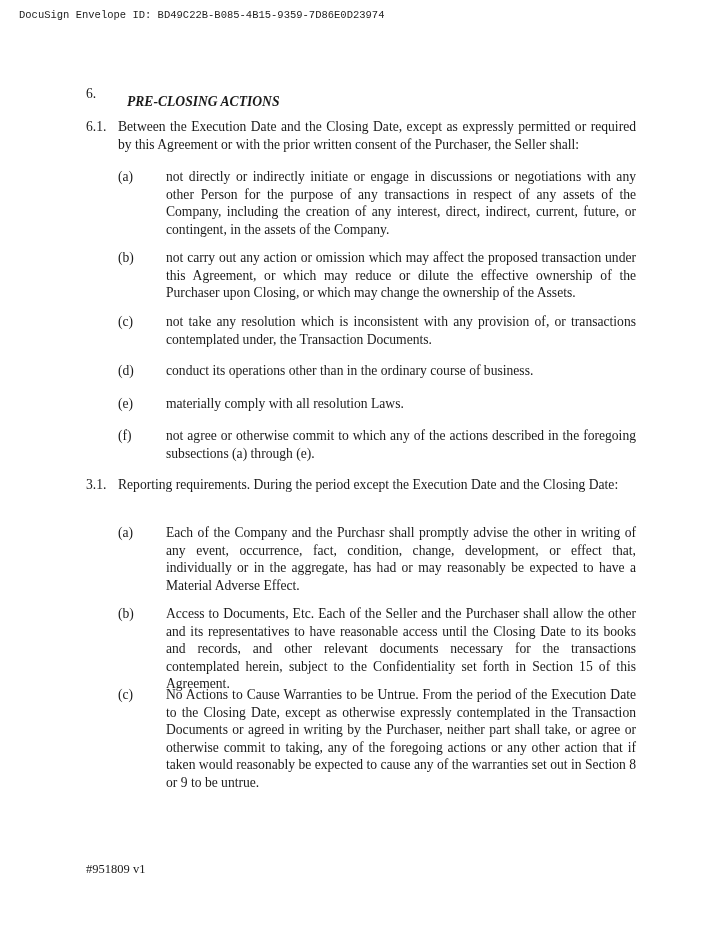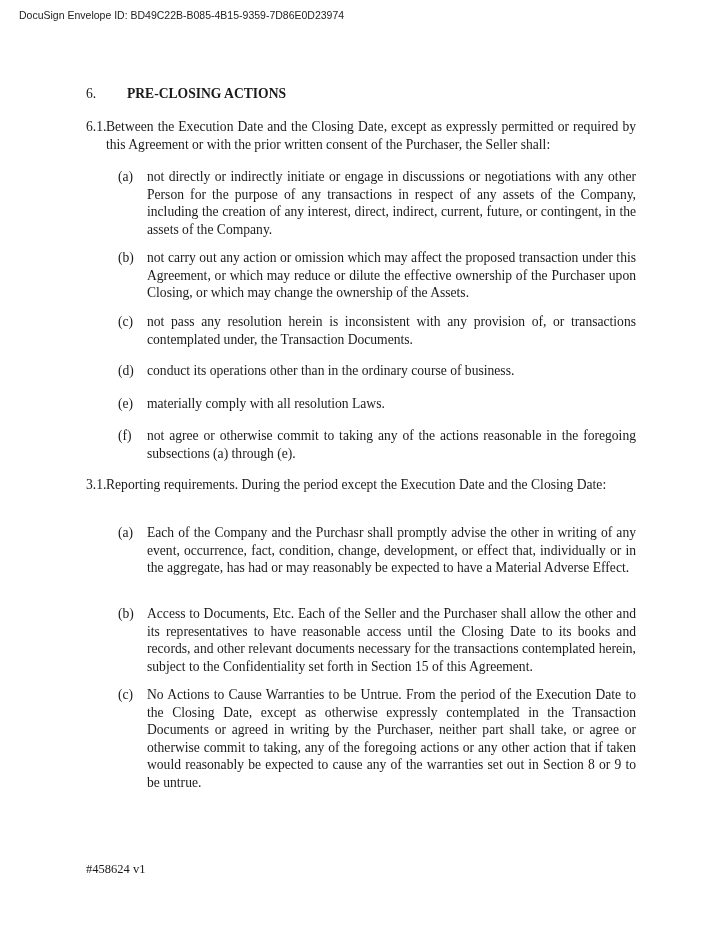--- a/index.html
+++ b/index.html
@@ -1,31 +1,31 @@
 <!DOCTYPE html>
 <html><head>
 <meta charset="utf-8">
 <style>
   html, body { margin: 0; padding: 0; background: #ffffff; }
   body { width: 720px; height: 932px; position: relative; overflow: hidden; color: #1a1a1a; }
   .envelope {
     position: absolute; left: 19px; top: 9px;
-    font-family: Liberation Sans, sans-serif; font-size: 10.5px; color: #222;
+    font-family: Liberation Mono, monospace; font-size: 10.5px; color: #222;
     white-space: nowrap;
   }
   .doc { font-family: "Liberation Serif", serif; font-size: 13.6px; line-height: 17.5px; }
   .heading { position: absolute; left: 86px; top: 85px; }
   .heading .num { position: absolute; left: 0; top: 0; }
-  .heading .title { position: absolute; left: 41px; top: 0; font-weight: bold; white-space: nowrap; }
+  .heading .title { position: absolute; left: 41px; top: 8px; font-weight: bold; white-space: nowrap; font-style: italic; }
   .clause { position: absolute; left: 86px; width: 550px; }
   .clause .num { position: absolute; left: 0; top: 0; }
-  .clause .text { margin-left: 20px; text-align: justify; }
+  .clause .text { margin-left: 32px; text-align: justify; }
   .item { position: absolute; left: 118px; width: 518px; }
   .item .lbl { position: absolute; left: 0; top: 0; }
-  .item .text { margin-left: 29px; text-align: justify; }
+  .item .text { margin-left: 48px; text-align: justify; }
   .text-last-left { text-align-last: left; }
   .footer { position: absolute; left: 86px; top: 862px; font-family: "Liberation Serif", serif; font-size: 12.5px; }
 </style>
 </head>
 <body>
 
 <div class="envelope">DocuSign Envelope ID: BD49C22B-B085-4B15-9359-7D86E0D23974</div>
 
 <div class="doc">
   <div class="heading">
@@ -43,36 +43,36 @@
     <div class="text text-last-left">not directly or indirectly initiate or engage in discussions or negotiations with any other Person for the purpose of any transactions in respect of any assets of the Company, including the creation of any interest, direct, indirect, current, future, or contingent, in the assets of the Company.</div>
   </div>
 
   <div class="item" style="top:249px;">
     <span class="lbl">(b)</span>
     <div class="text text-last-left">not carry out any action or omission which may affect the proposed transaction under this Agreement, or which may reduce or dilute the effective ownership of the Purchaser upon Closing, or which may change the ownership of the Assets.</div>
   </div>
 
   <div class="item" style="top:313px;">
     <span class="lbl">(c)</span>
-    <div class="text text-last-left">not pass any resolution herein is inconsistent with any provision of, or transactions contemplated under, the Transaction Documents.</div>
+    <div class="text text-last-left">not take any resolution which is inconsistent with any provision of, or transactions contemplated under, the Transaction Documents.</div>
   </div>
 
   <div class="item" style="top:362px;">
     <span class="lbl">(d)</span>
     <div class="text text-last-left">conduct its operations other than in the ordinary course of business.</div>
   </div>
 
   <div class="item" style="top:395px;">
     <span class="lbl">(e)</span>
     <div class="text text-last-left">materially comply with all resolution Laws.</div>
   </div>
 
   <div class="item" style="top:427px;">
     <span class="lbl">(f)</span>
-    <div class="text text-last-left">not agree or otherwise commit to taking any of the actions reasonable in the foregoing subsections (a) through (e).</div>
+    <div class="text text-last-left">not agree or otherwise commit to which any of the actions described in the foregoing subsections (a) through (e).</div>
   </div>
 
   <div class="clause" style="top:476px;">
     <span class="num">3.1.</span>
     <div class="text text-last-left">Reporting requirements. During the period except the Execution Date and the Closing Date:</div>
   </div>
 
   <div class="item" style="top:524px;">
     <span class="lbl">(a)</span>
     <div class="text text-last-left">Each of the Company and the Purchasr shall promptly advise the other in writing of any event, occurrence, fact, condition, change, development, or effect that, individually or in the aggregate, has had or may reasonably be expected to have a Material Adverse Effect.</div>
@@ -82,13 +82,13 @@
     <span class="lbl">(b)</span>
     <div class="text text-last-left">Access to Documents, Etc. Each of the Seller and the Purchaser shall allow the other and its representatives to have reasonable access until the Closing Date to its books and records, and other relevant documents necessary for the transactions contemplated herein, subject to the Confidentiality set forth in Section 15 of this Agreement.</div>
   </div>
 
   <div class="item" style="top:686px;">
     <span class="lbl">(c)</span>
     <div class="text text-last-left">No Actions to Cause Warranties to be Untrue. From the period of the Execution Date to the Closing Date, except as otherwise expressly contemplated in the Transaction Documents or agreed in writing by the Purchaser, neither part shall take, or agree or otherwise commit to taking, any of the foregoing actions or any other action that if taken would reasonably be expected to cause any of the warranties set out in Section 8 or 9 to be untrue.</div>
   </div>
 </div>
 
-<div class="footer">#458624 v1</div>
+<div class="footer">#951809 v1</div>
 
 </body></html>

